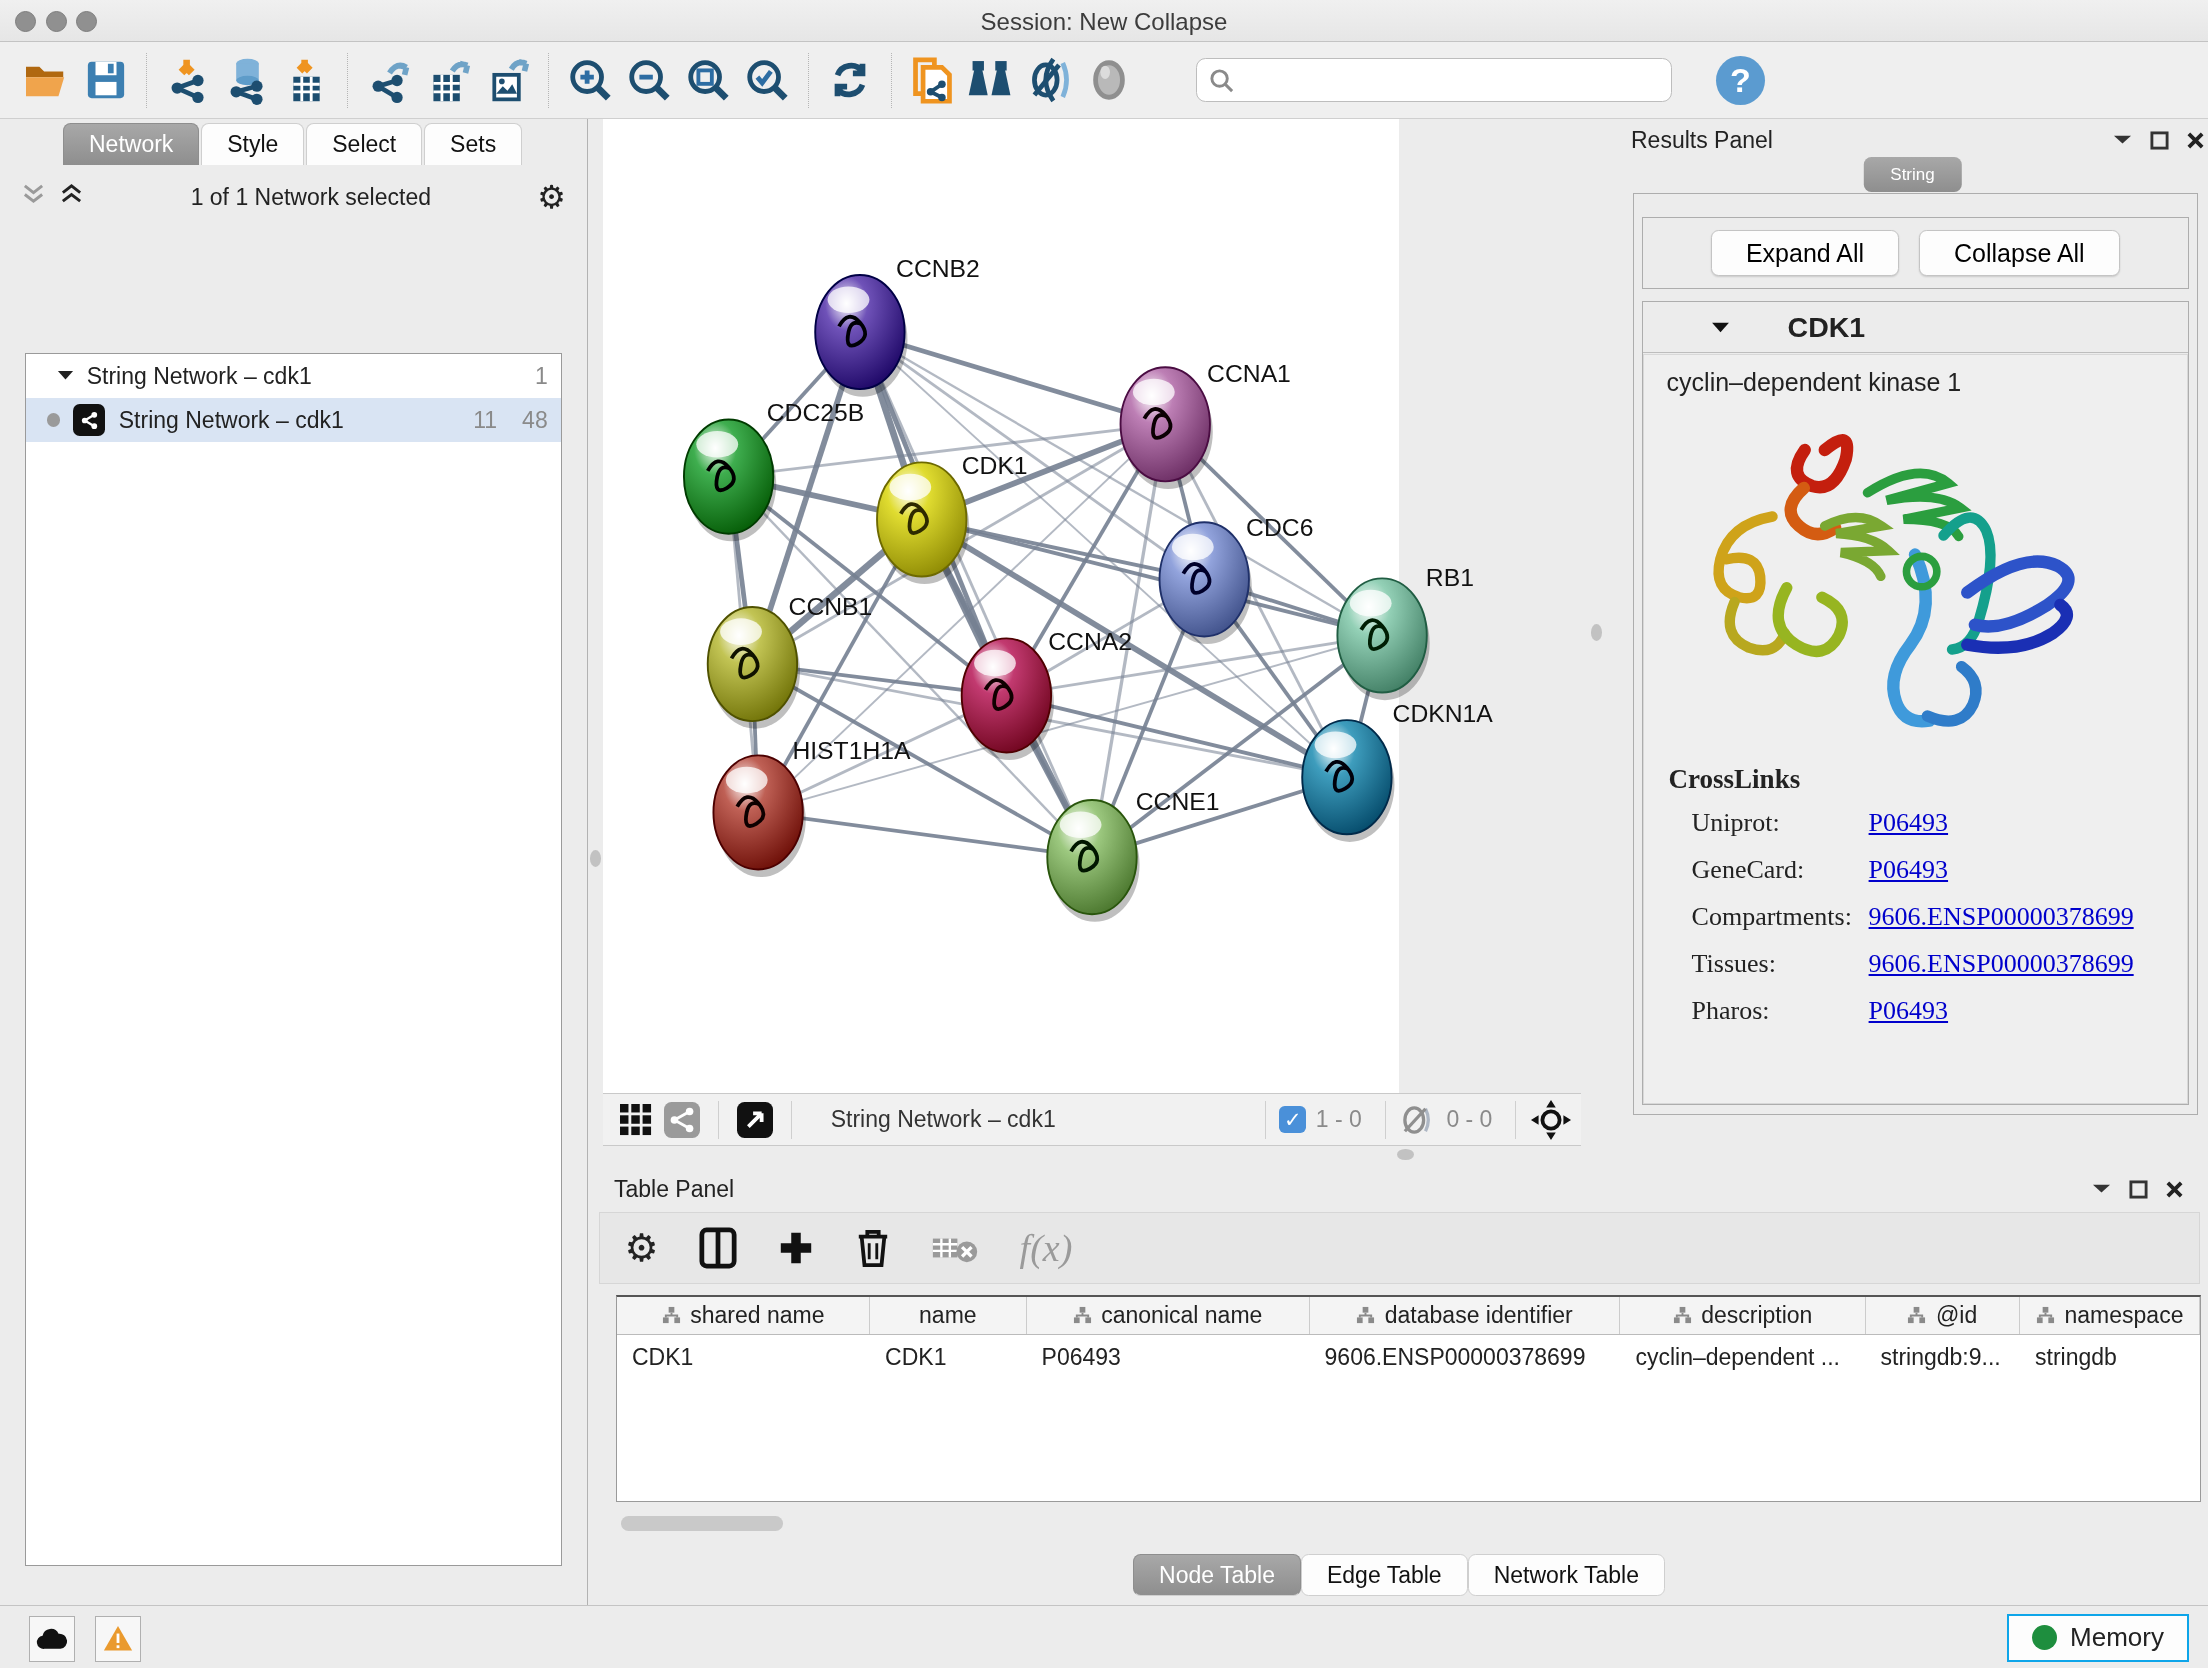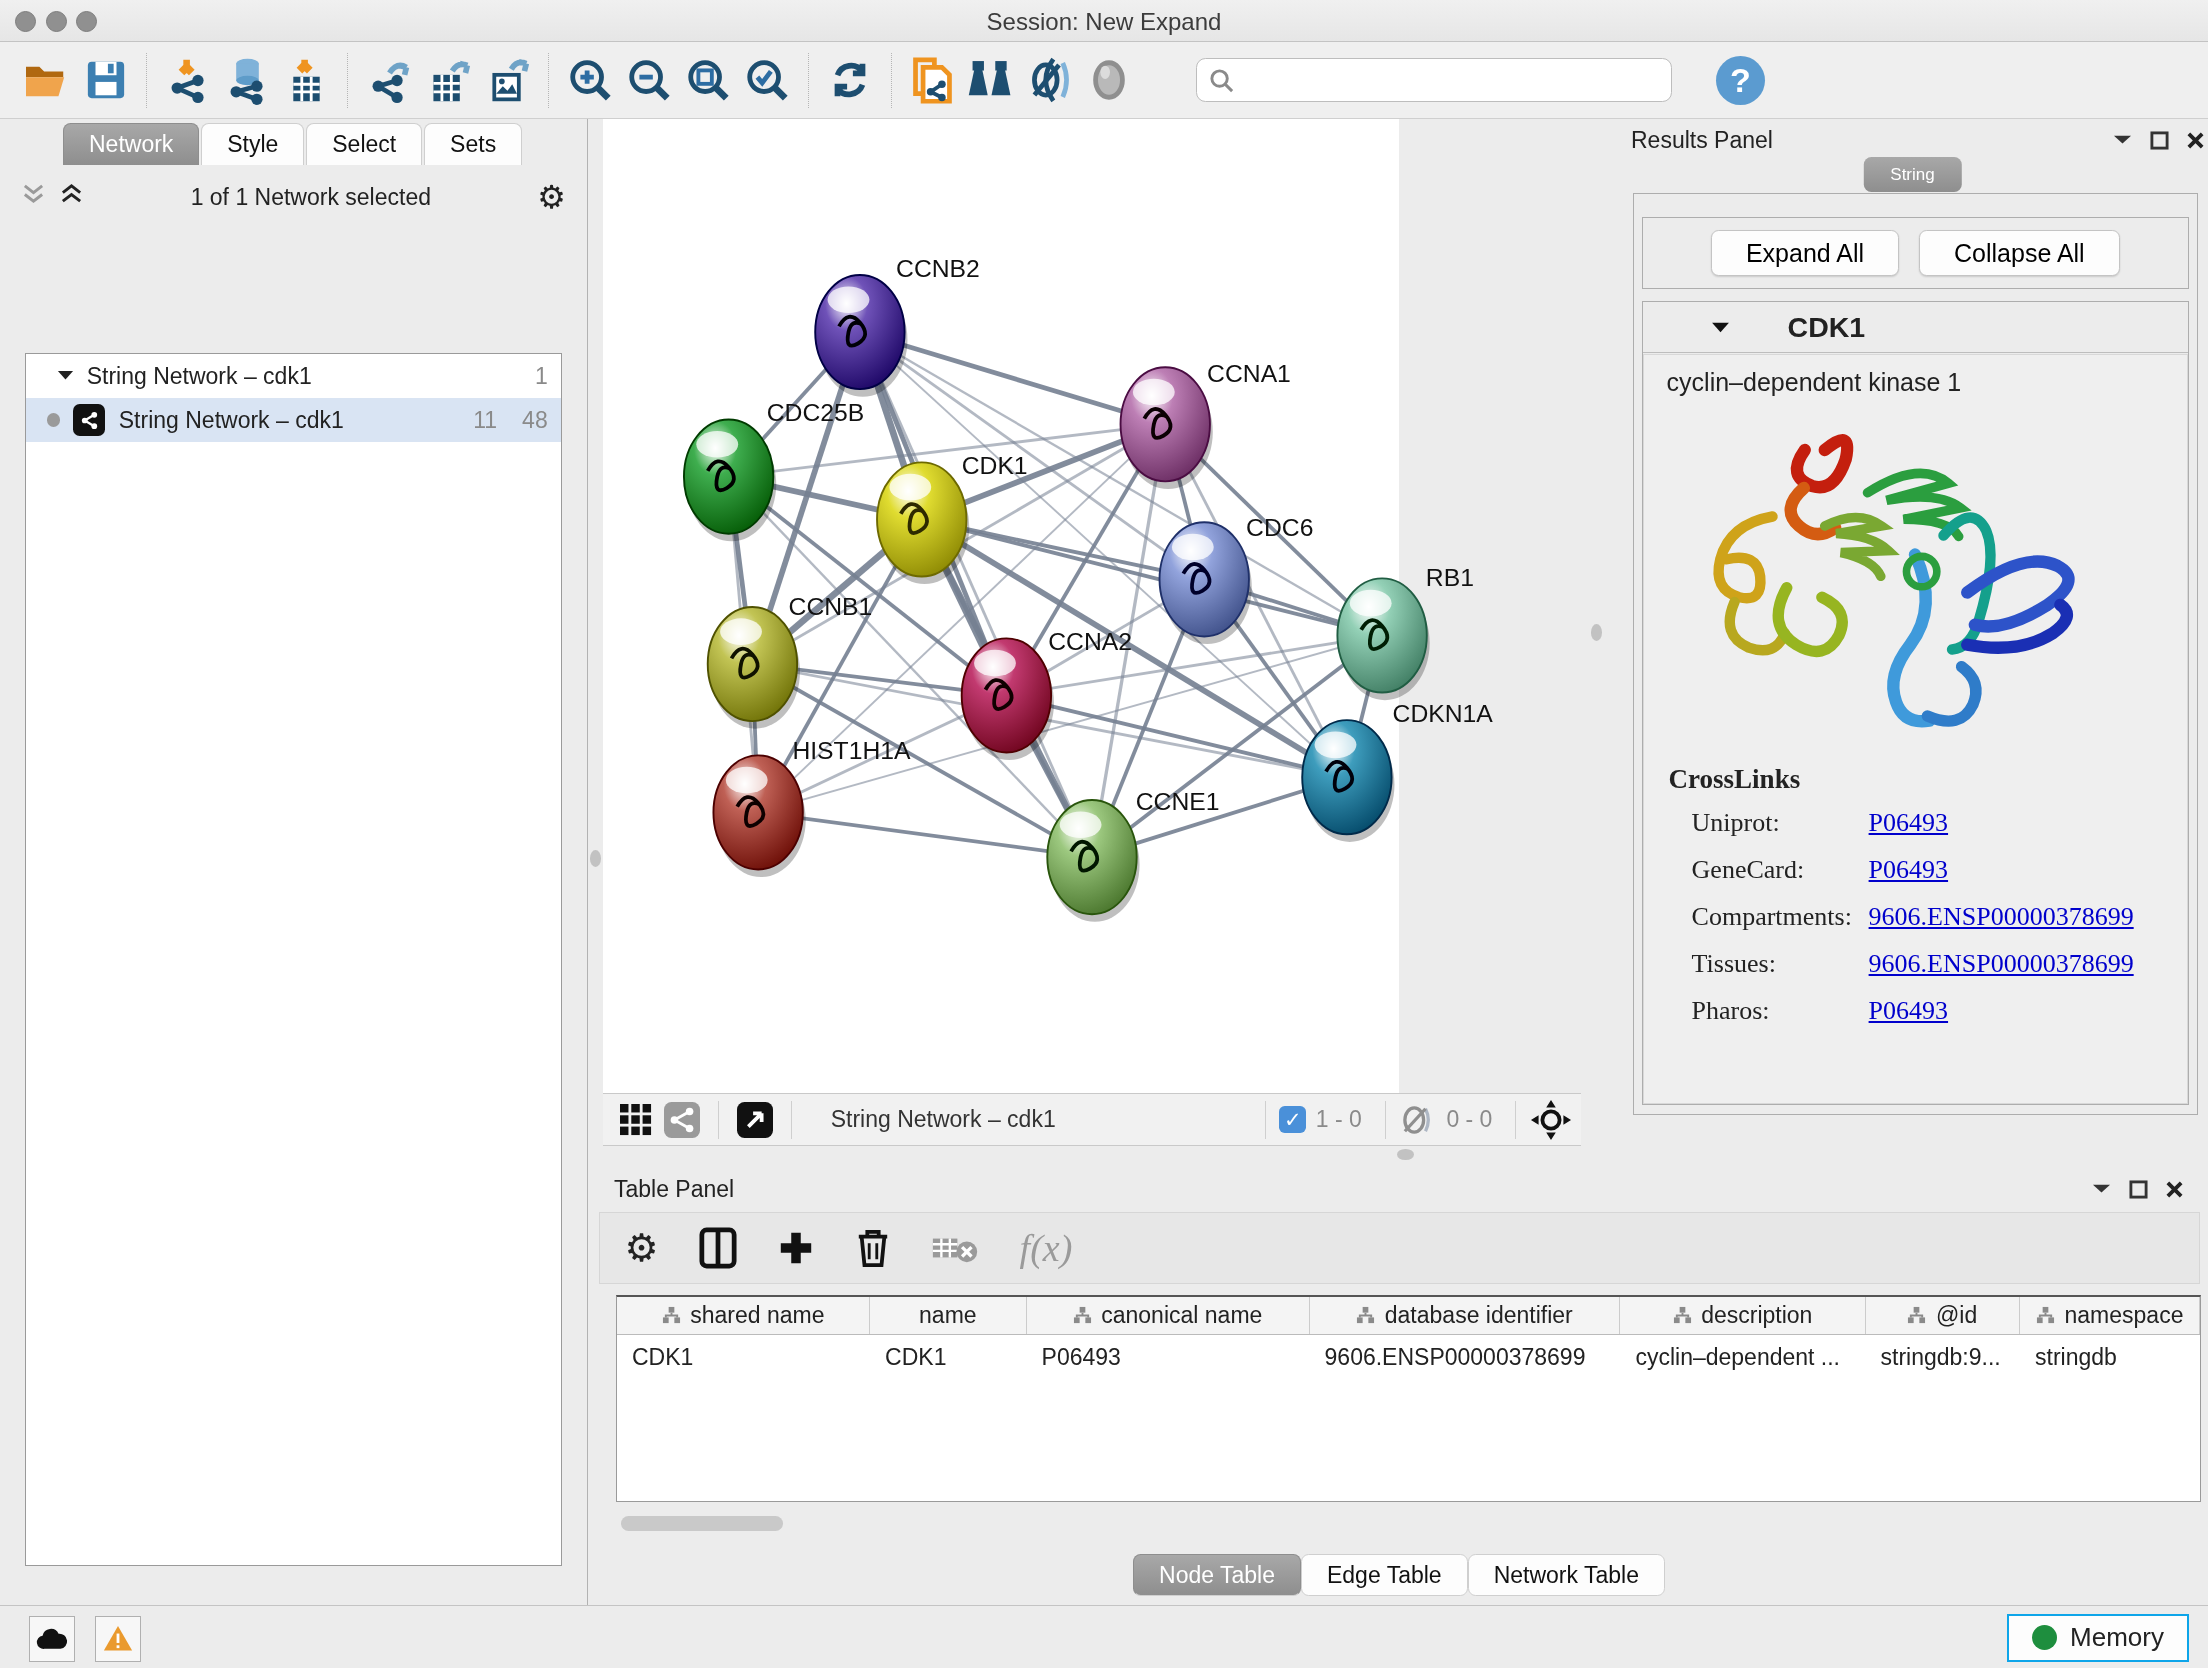--- a/index.html
+++ b/index.html
@@ -120,21 +120,21 @@
 
   .glyph { font-family:"DejaVu Sans", sans-serif; }
 </style>
 </head>
 <body>
 
 <div id="titlebar">
   <div class="traffic" style="left:15px"></div>
   <div class="traffic" style="left:46px"></div>
   <div class="traffic" style="left:76px"></div>
-  <div id="win-title">Session: New Expand</div>
+  <div id="win-title">Session: New Collapse</div>
 </div>
 
 <div id="toolbar">
   <div class="tb-btn">
     <svg width="48" height="42" viewBox="0 0 50 44">
       <path d="M3 8 h14 l5 5 h20 v6 H3z" fill="#b06810"></path>
         <path d="M3 19 h40 l-6 20 H3z" fill="#f0a44c"></path>
     </svg>
   </div>
   <div class="tb-btn">

